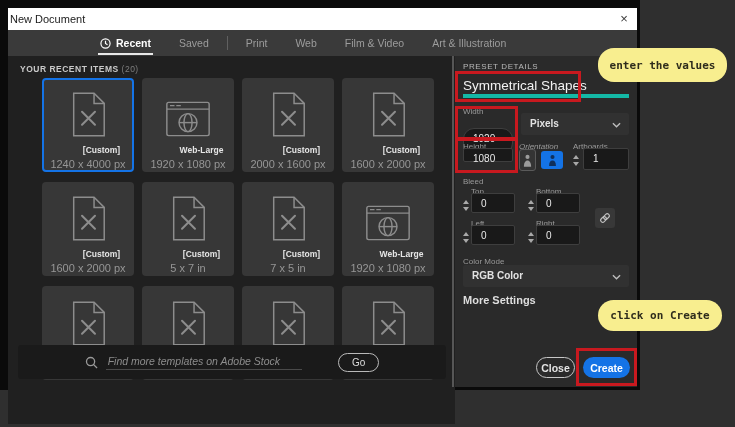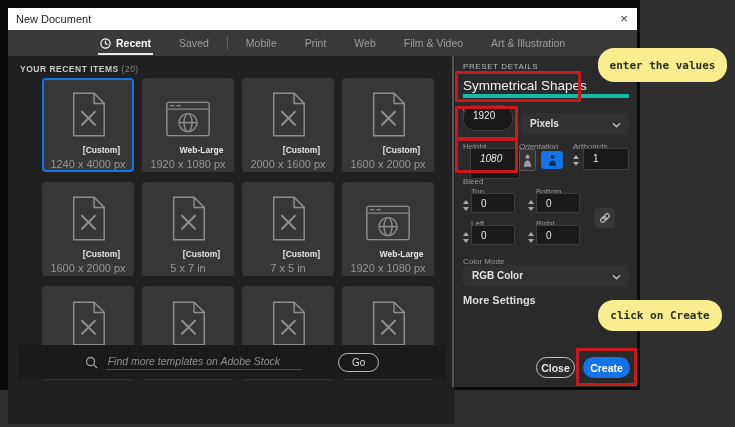--- a/index.html
+++ b/index.html
@@ -4,21 +4,21 @@
 <style>
   * { margin:0; padding:0; box-sizing:border-box; }
   html,body { width:735px; height:427px; overflow:hidden; }
   body { background:#2f2f2f; font-family:"Liberation Sans", sans-serif; position:relative; }
 
   .dialog { position:absolute; left:0; top:0; width:640px; height:390px; background:#0a0a0a; }
 
   
   .titlebar { position:absolute; left:8px; top:8px; width:629px; height:22px; background:#ffffff;
               display:flex; align-items:center; }
-  .titlebar .title { font-size:11px; color:#1b1b1b; padding-left:8px; flex:1; }
+  .titlebar .title { font-size:11px; color:#1b1b1b; padding-left:2px; flex:1; }
   .titlebar .close { width:26px; text-align:center; font-size:13px; color:#3a3a3a; cursor:default; line-height:22px; }
 
   
   .tabbar { position:absolute; left:8px; top:30px; width:629px; height:26px; background:#3a3a3a;
             display:flex; align-items:stretch; padding-left:78px; }
   .tab { display:flex; align-items:center; gap:5px; padding:0 14px; font-size:10.5px; color:#9c9c9c;
          position:relative; cursor:pointer; }
   .tab.active { color:#ffffff; font-weight:bold; }
   .tab.active::after { content:""; position:absolute; left:12px; right:12px; bottom:1px; height:2px; background:#e8e8e8; }
   .tab-divider { width:1px; background:#606060; margin:6px 4px; }
@@ -108,24 +108,20 @@
     </span>
     <span class="tab-label">Recent</span>
   </div>
       <div class="tab">
 
     <span class="tab-label">Saved</span>
   </div>
       <div class="tab-divider"></div>
       <div class="tab">
 
-    <span class="tab-label">Mobile</span>
-  </div>
-      <div class="tab">
-
     <span class="tab-label">Print</span>
   </div>
       <div class="tab">
 
     <span class="tab-label">Web</span>
   </div>
       <div class="tab">
 
     <span class="tab-label">Film &amp; Video</span>
   </div>
@@ -295,32 +291,32 @@
         <div class="go-btn">Go</div>
       </div>
       <div class="lp-scrollbar"></div>
     </div>
 
     <div class="right-panel">
       <div class="rp-header">PRESET DETAILS</div>
       <div class="doc-name">Symmetrical Shapes</div>
 
       <div class="rp-label" style="left:8px; top:51px;">Width</div>
-      <div class="num-input" style="left:8px; top:49px; width:50px; height:26px;border-radius:11px;">1920</div>
+      <div class="num-input" style="left:8px; top:72px; width:50px; height:26px;border-radius:11px;">1920</div>
       <div class="select" style="left:66px; top:57px; width:108px; height:22px;">
         <span>Pixels</span>
         <span class="chev">
           <svg width="9" height="6" viewBox="0 0 10 6" fill="none" stroke="#bdbdbd" stroke-width="1.5">
               <path d="M1 1 L5 5 L9 1"></path>
             </svg>
         </span>
       </div>
 
       <div class="rp-label" style="left:8px; top:86px;">Height</div>
-      <div class="num-input" style="left:15px; top:92px; width:50px; height:31px;font-style:italic;">1080</div>
+      <div class="num-input" style="left:8px; top:92px; width:50px; height:14px;">1080</div>
 
       <div class="rp-label" style="left:64px; top:86px;font-style:italic;">Orientation</div>
       <div class="orient-portrait">
         <svg width="9" height="13" viewBox="0 0 10 14" fill="#9c9c9c">
             <circle cx="5" cy="3" r="2.3"></circle>
             <path d="M1 14 C1 9.5 2.6 7 5 7 C7.4 7 9 9.5 9 14 Z"></path>
           </svg>
       </div>
       <div class="orient-landscape">
         <svg width="11" height="12" viewBox="0 0 10 14" fill="#10305c">

